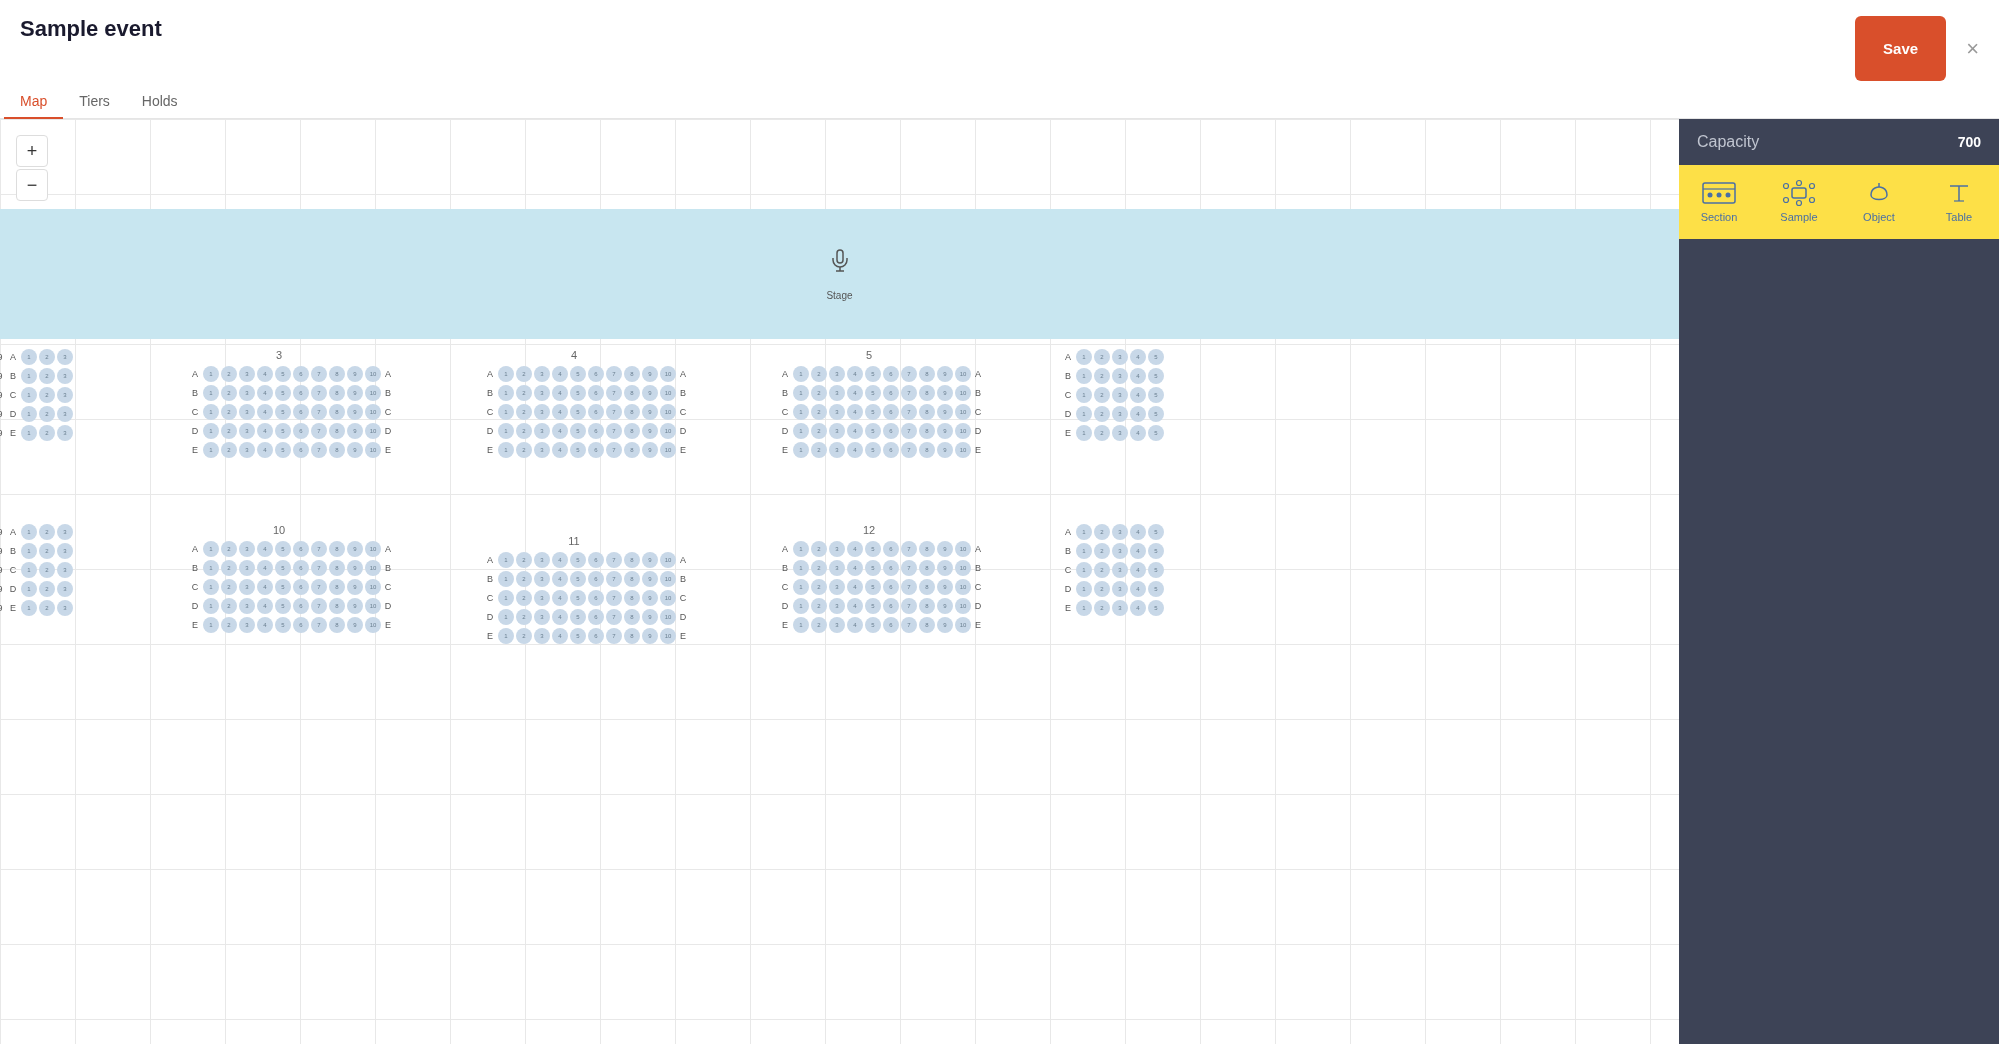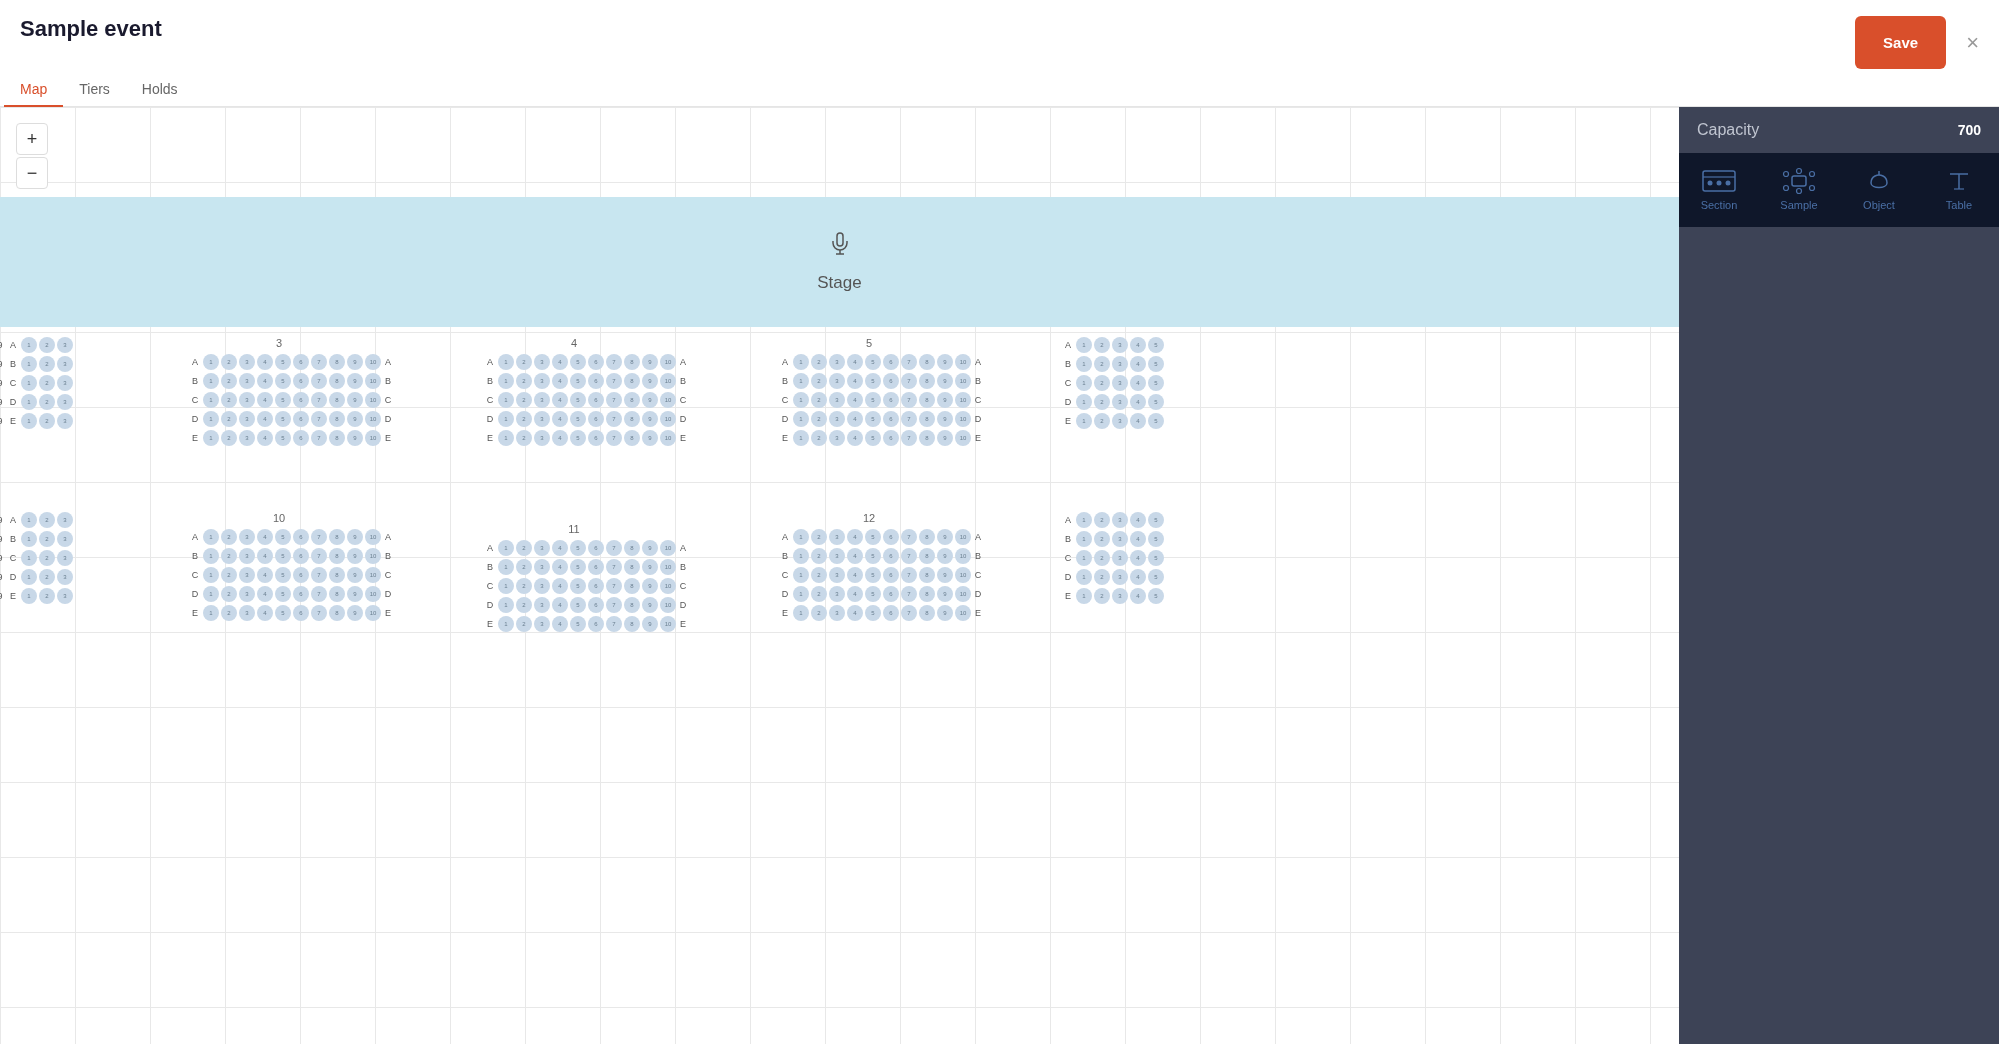--- a/index.html
+++ b/index.html
@@ -1,21 +1,21 @@
 <!DOCTYPE html>
 <html><head>
   <meta charset="utf-8">
   <style>
     * { box-sizing: border-box; margin: 0; padding: 0; }
     body { font-family: -apple-system, BlinkMacSystemFont, 'Segoe UI', sans-serif; background: #fff; overflow: hidden; width: 1999px; height: 1044px; }
 
     
     .header { padding: 16px 20px 0; display: flex; align-items: flex-start; justify-content: space-between; }
     .event-title { font-size: 22px; font-weight: 700; color: #1a1a2e; }
-    .save-btn { background: #d94f2b; color: #fff; border: none; border-radius: 6px; padding: 18px 28px; font-size: 15px; font-weight: 600; cursor: pointer; }
+    .save-btn { background: #d94f2b; color: #fff; border: none; border-radius: 6px; padding: 24px 28px; font-size: 15px; font-weight: 600; cursor: pointer; }
     .close-btn { background: none; border: none; font-size: 22px; color: #999; cursor: pointer; margin-left: 12px; }
 
     
     .tabs { display: flex; padding: 0 4px; border-bottom: 1px solid #e5e5e5; margin-top: 4px; }
     .tab { padding: 8px 16px; font-size: 14px; color: #666; cursor: pointer; border-bottom: 2px solid transparent; margin-bottom: -1px; }
     .tab.active { color: #d94f2b; border-bottom: 2px solid #d94f2b; font-weight: 500; }
 
     
     .main { display: flex; height: calc(1044px - 90px); }
 
@@ -25,40 +25,40 @@
     
     .zoom-controls { position: absolute; top: 16px; left: 16px; z-index: 10; display: flex; flex-direction: column; gap: 2px; }
     .zoom-btn { width: 32px; height: 32px; background: #fff; border: 1px solid #ddd; border-radius: 4px; font-size: 18px; cursor: pointer; display: flex; align-items: center; justify-content: center; color: #333; }
 
     
     .grid-canvas { width: 100%; height: 100%; position: relative; background-image: linear-gradient(#e8e8e8 1px, transparent 1px), linear-gradient(90deg, #e8e8e8 1px, transparent 1px); background-size: 75px 75px; }
 
     
     .stage-area { position: absolute; top: 90px; left: 0; right: 0; height: 130px; background: #c8e6f0; display: flex; align-items: center; justify-content: center; flex-direction: column; }
     .stage-icon { font-size: 20px; color: #555; }
-    .stage-label { font-size: 17px; color: #555; margin-top: 18px; }
+    .stage-label { font-size: 10px; color: #555; margin-top: 18px; }
 
     
     .seating-area { position: absolute; top: 230px; left: 0; right: 0; bottom: 0; overflow: visible; }
 
     
     .section-group { position: absolute; display: flex; flex-direction: column; gap: 1px; }
     .section-header { text-align: center; font-size: 11px; color: #666; margin-bottom: 4px; }
     .seat-row { display: flex; align-items: center; gap: 2px; margin-bottom: 2px; }
     .row-label { font-size: 9px; color: #555; width: 10px; text-align: center; min-width: 10px; }
     .seat { width: 16px; height: 16px; border-radius: 50%; background: #c8d8e8; display: flex; align-items: center; justify-content: center; font-size: 6px; color: #6a7f90; flex-shrink: 0; }
 
     
     .right-panel { width: 320px; background: #3d4356; flex-shrink: 0; display: flex; flex-direction: column; }
     .capacity-bar { display: flex; justify-content: space-between; align-items: center; padding: 14px 18px; }
     .capacity-label { color: #c0c5d0; font-size: 16px; }
     .capacity-value { color: #fff; font-size: 14px; font-weight: 600; }
 
     
-    .tools-row { display: flex; background: #0f172a; margin: 0; justify-content: center; }
+    .tools-row { display: flex; background: #fde047; margin: 0; justify-content: center; }
     .tool-item { flex: 1; display: flex; flex-direction: column; align-items: center; justify-content: center; padding: 14px 8px; cursor: pointer; border-bottom: 2px solid transparent; }
     .tool-icon { color: #4a6fa5; margin-bottom: 4px; }
     .tool-label { font-size: 11px; color: #4a6fa5; }
 
     
     svg { display: block; }
   </style>
 </head>
 <body>
 

